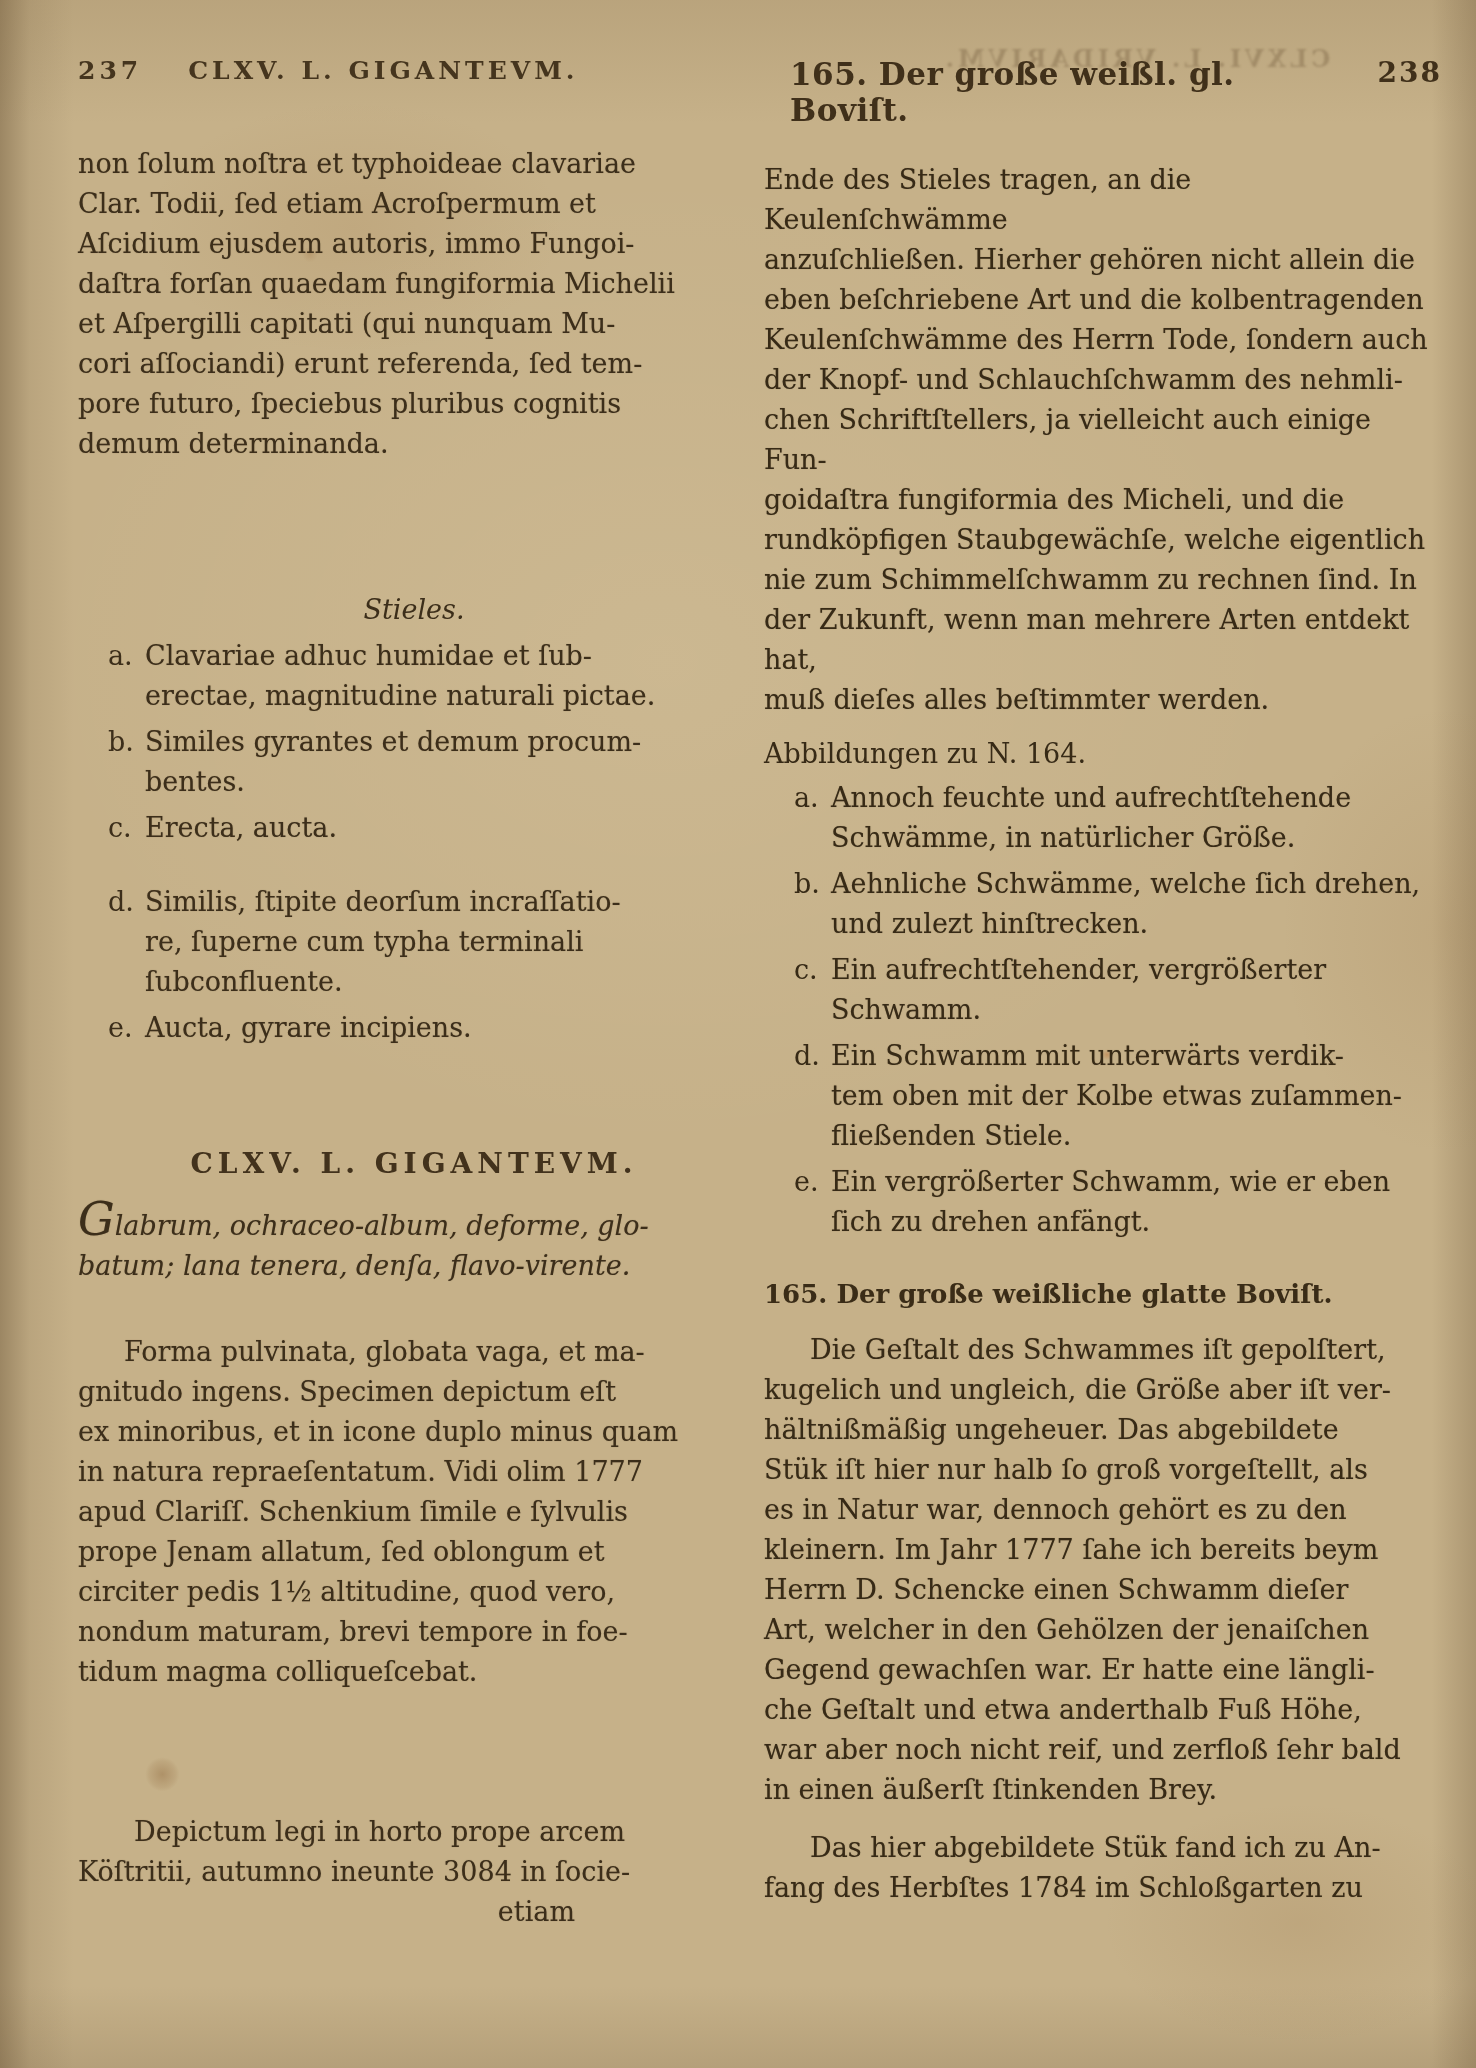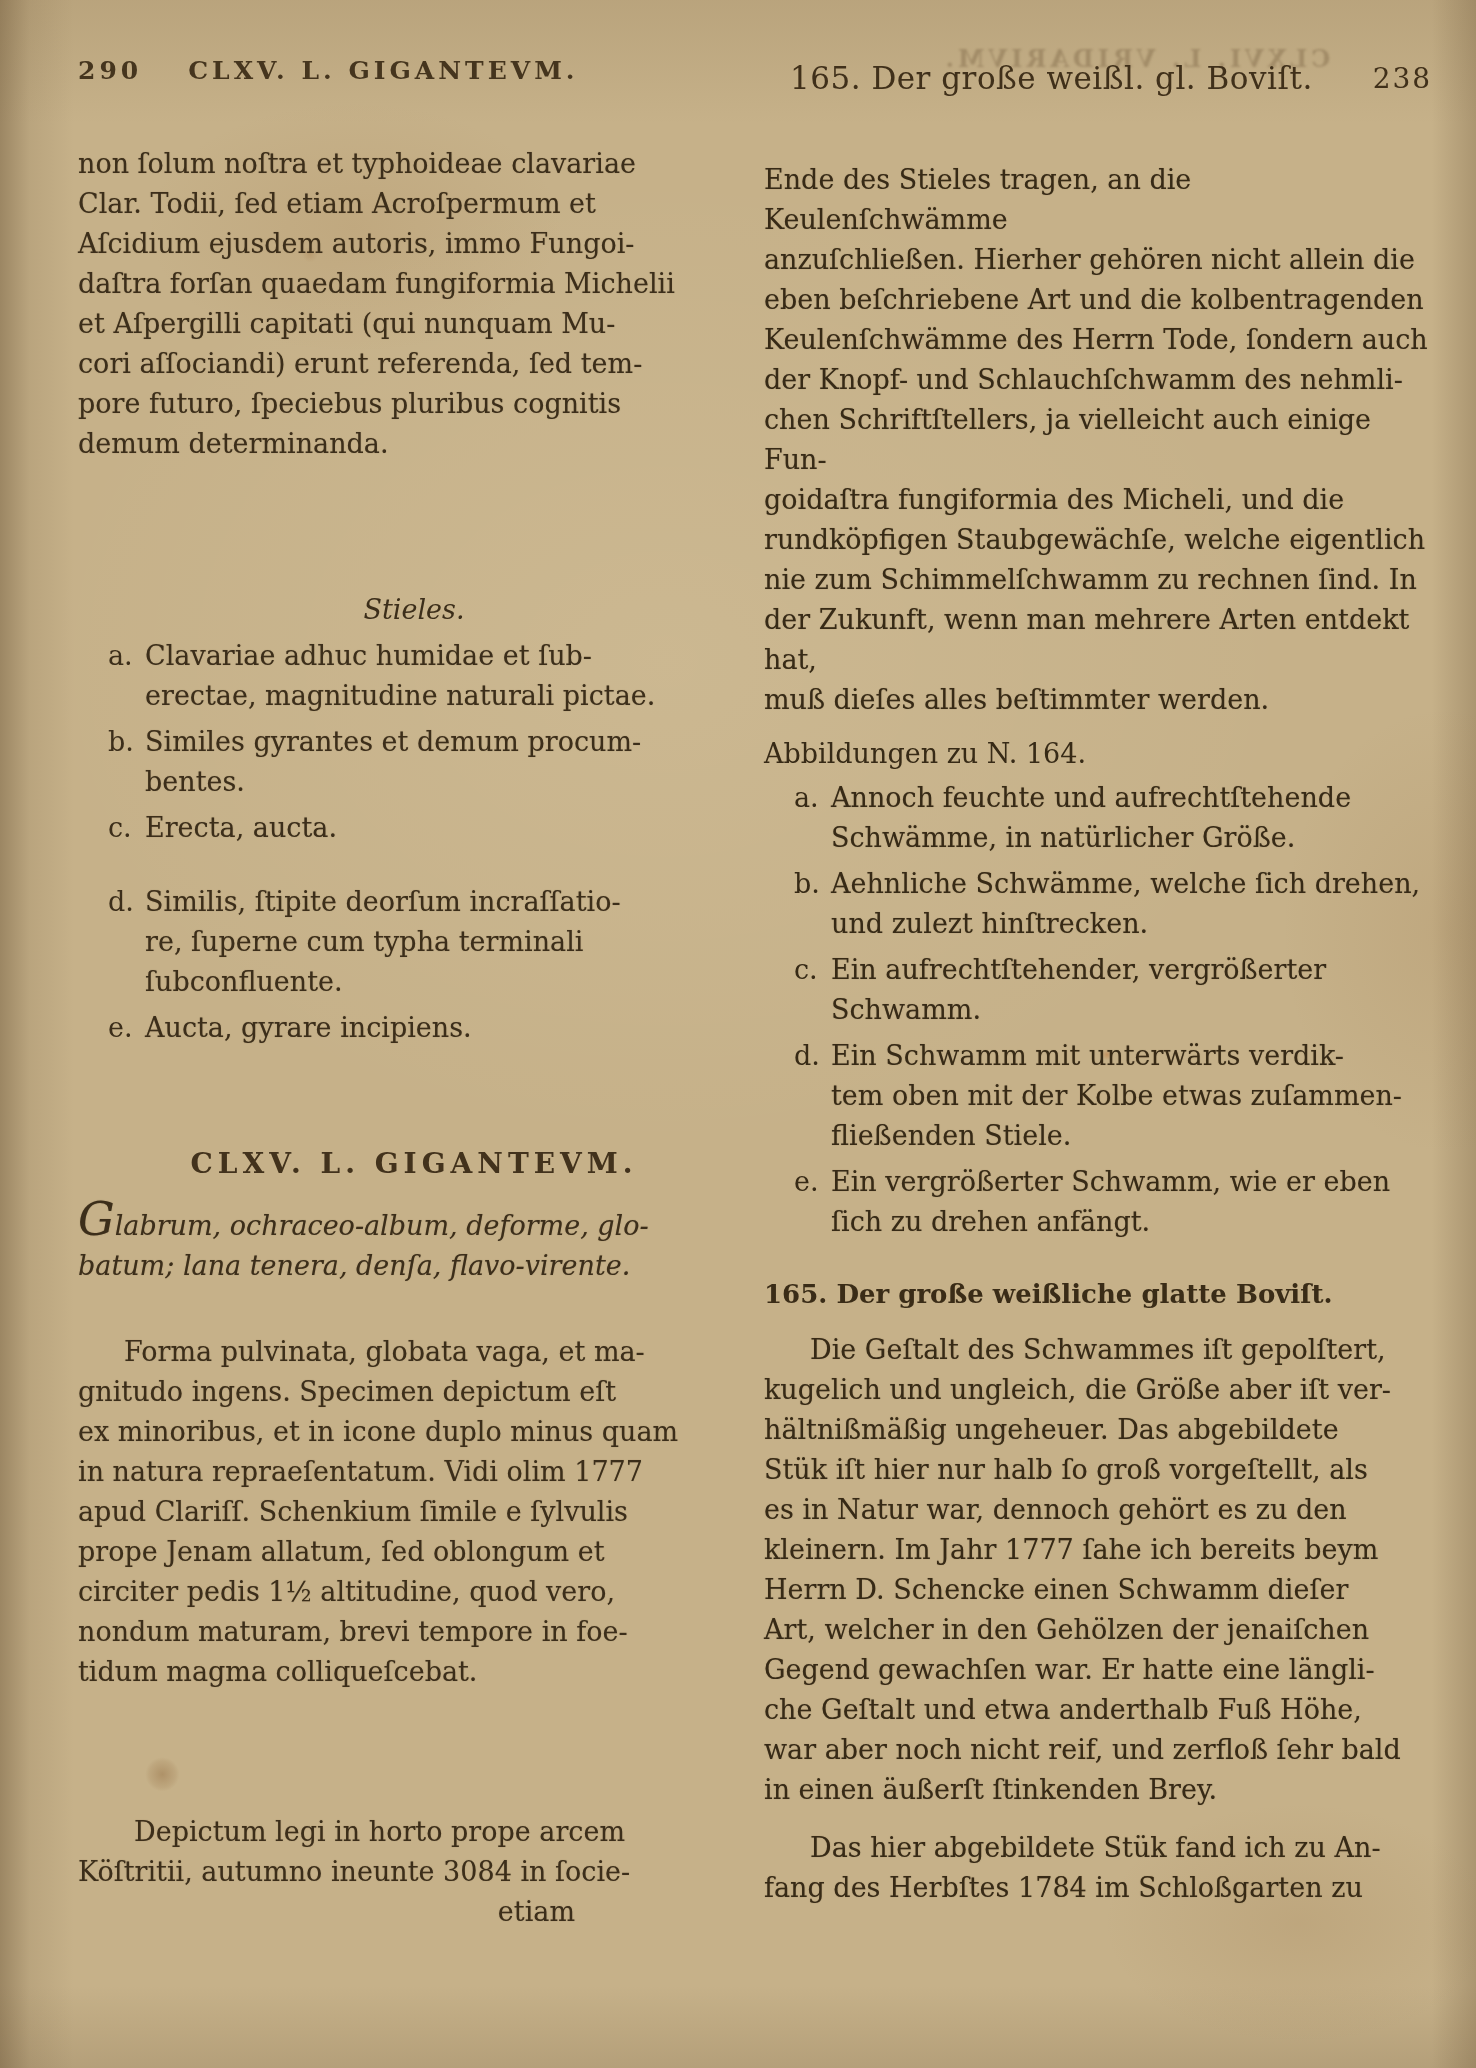--- a/index.html
+++ b/index.html
@@ -27,22 +27,22 @@
   .col-left{left:78px;top:56px;width:672px;}
   .col-right{left:764px;top:56px;width:678px;}
 
   .flow{white-space:pre-line;font-size:27px;line-height:40px;text-shadow:0 0 1px rgba(60,46,26,0.35);}
   .indent{text-indent:46px;}
   .indent-lg{text-indent:56px;}
 
   
   .running-head-left{display:flex;align-items:baseline;gap:46px;height:40px;margin-bottom:48px;
     font-weight:bold;font-size:25px;letter-spacing:4px;color:#45351e;}
-  .running-head-right{display:flex;align-items:center;gap:60px;padding-left:26px;height:44px;margin-bottom:60px;
-    font-weight:normal;color:#40301a;}
+  .running-head-right{display:flex;align-items:flex-start;gap:60px;padding-left:26px;height:44px;margin-bottom:60px;
+    font-weight:bold;color:#40301a;}
   .hr-title{font-size:31px;letter-spacing:0.5px;}
   .hr-num{font-size:28px;letter-spacing:2px;}
 
   
   .bleed-through{position:absolute;left:856px;top:44px;width:560px;text-align:center;
     transform:scaleX(-1);font-weight:bold;font-size:24px;letter-spacing:4px;
     color:rgba(95,72,42,0.30);filter:blur(1.3px);pointer-events:none;}
 
   
   .icones-heading{margin-top:126px;margin-bottom:6px;text-align:center;font-style:italic;
@@ -79,21 +79,21 @@
 </head>
 <body>
 
 <div class="page">
 
   <div class="bleed-through">CLXVI. L. VRIDARIVM.</div>
 
   <div class="col col-left">
 
     <div class="running-head-left">
-      <span>290</span>
+      <span>237</span>
       <span>CLXV. L. GIGANTEVM.</span>
     </div>
 
     <div class="flow">non ſolum noſtra et typhoideae clavariae
 Clar. Todii, ſed etiam Acroſpermum et
 Aſcidium ejusdem autoris, immo Fungoi-
 daſtra forſan quaedam fungiformia Michelii
 et Aſpergilli capitati (qui nunquam Mu-
 cori aſſociandi) erunt referenda, ſed tem-
 pore futuro, ſpeciebus pluribus cognitis

